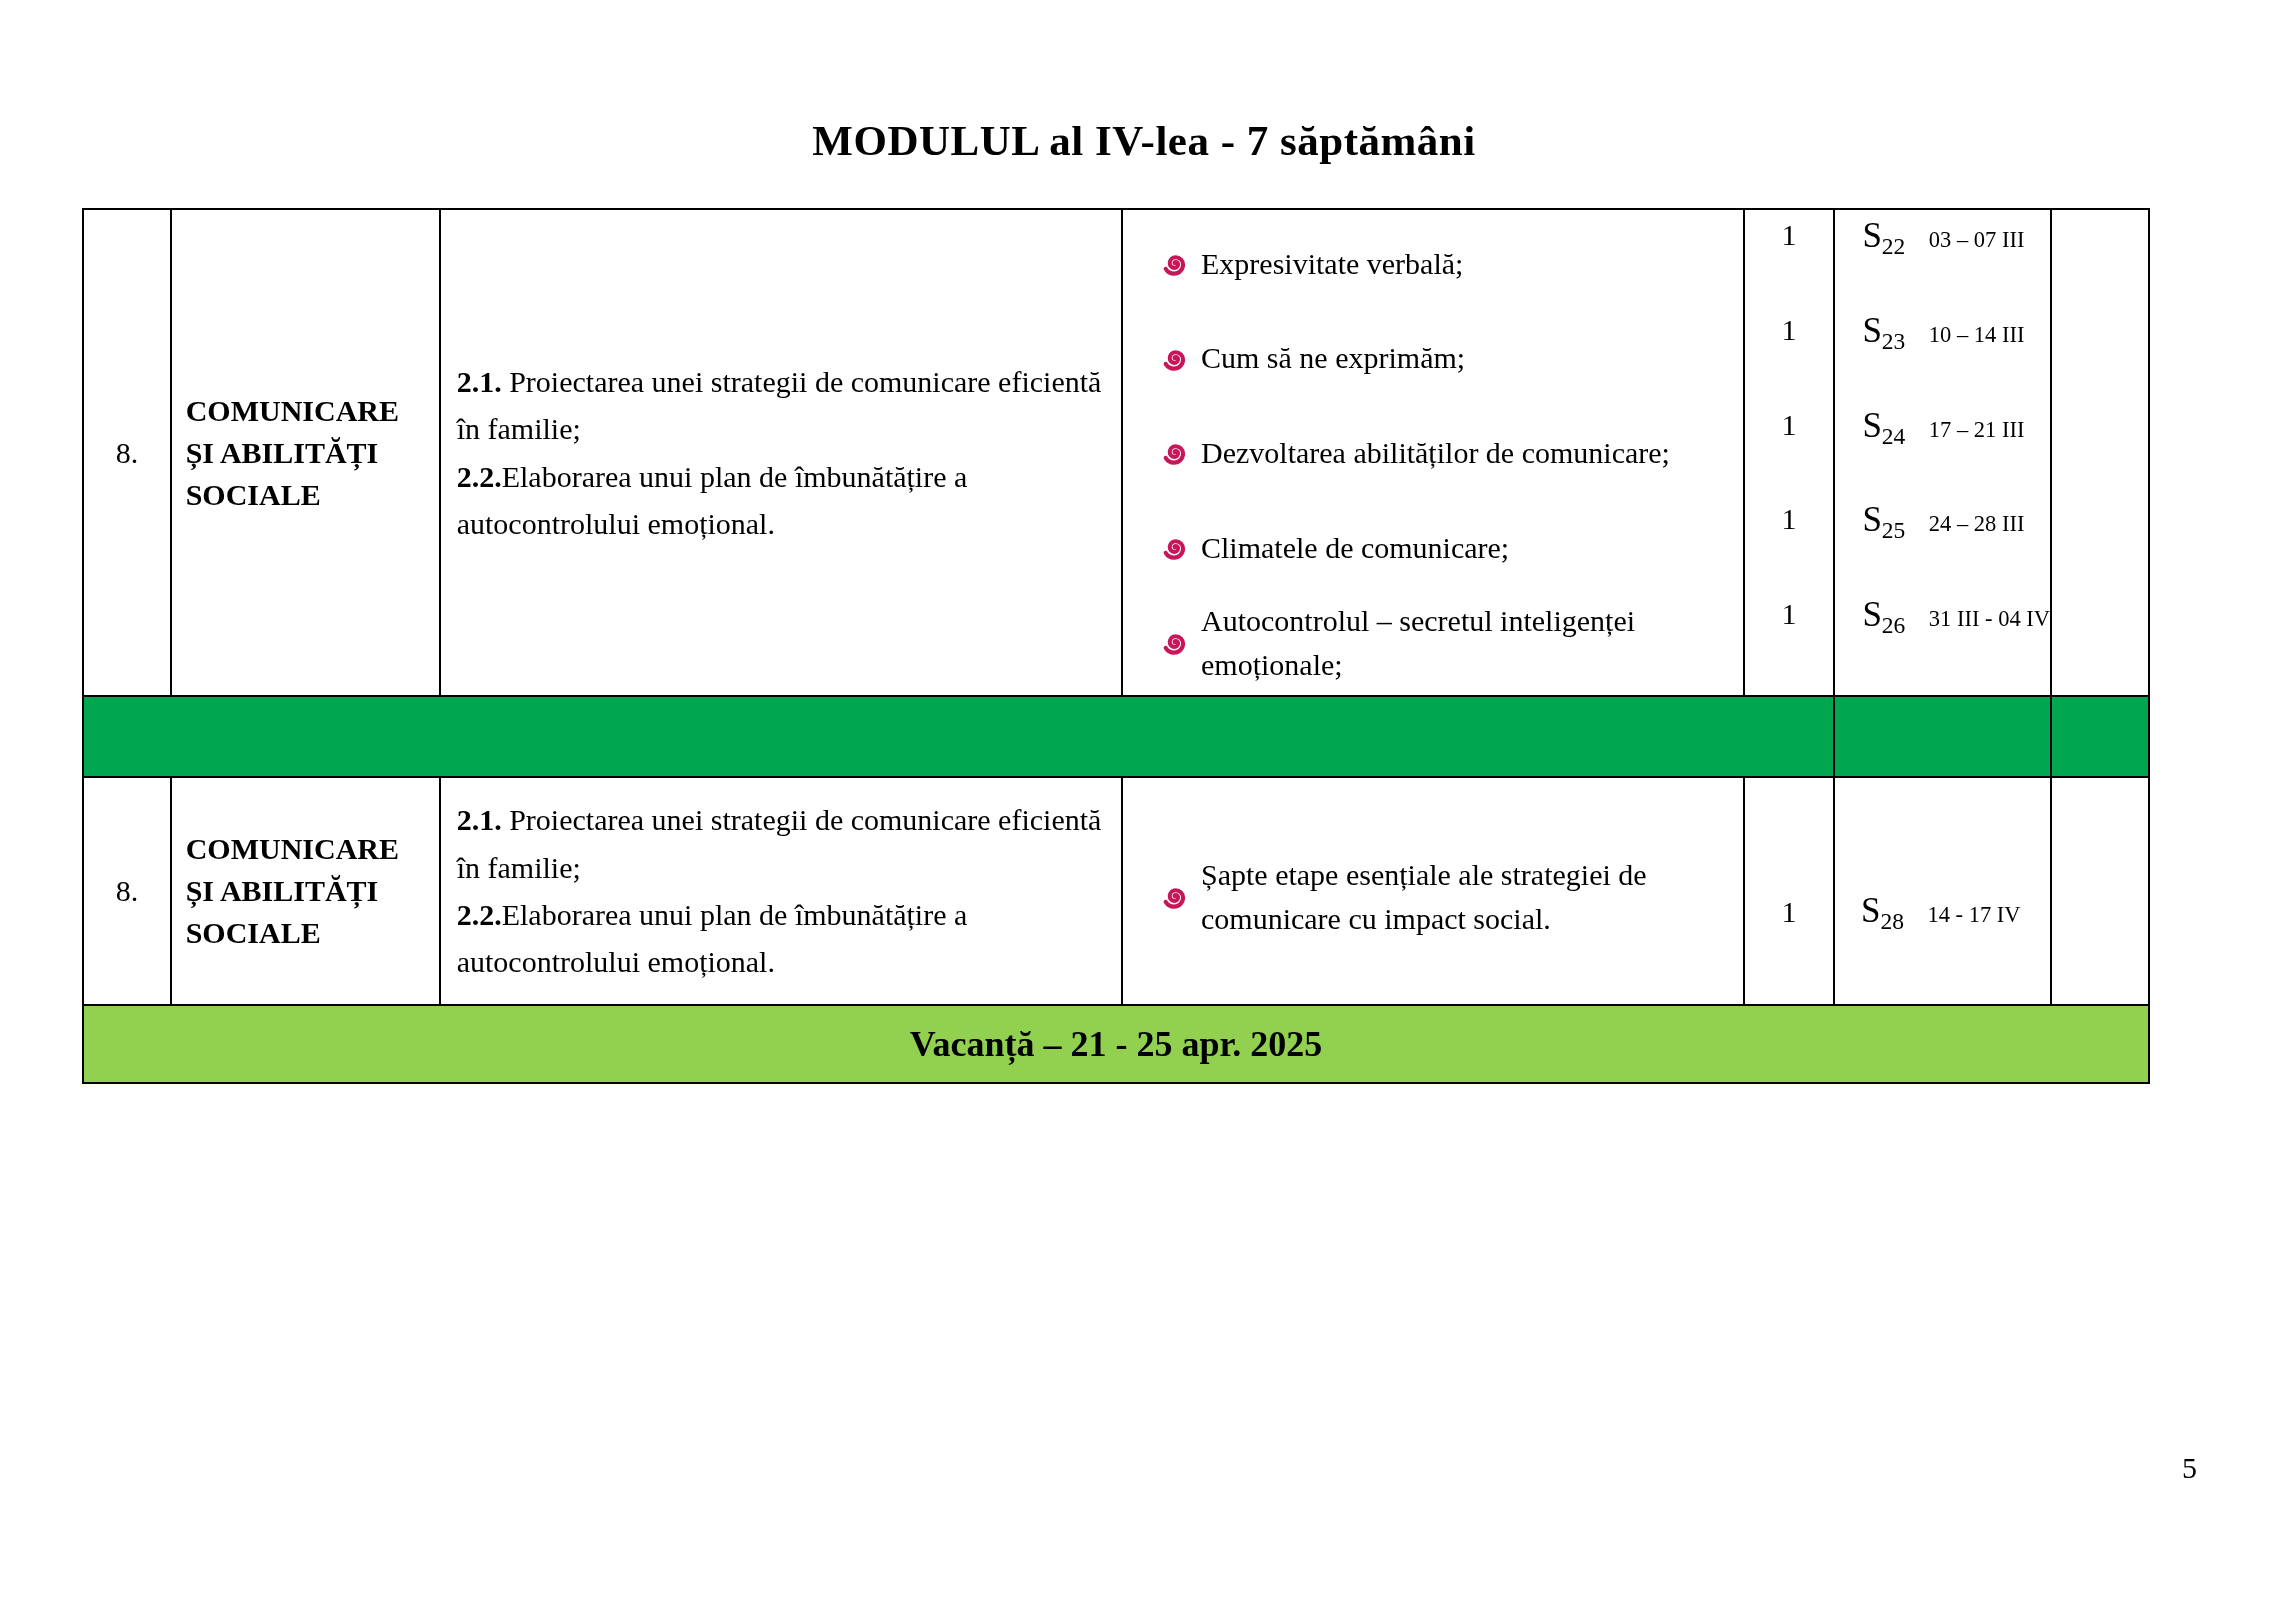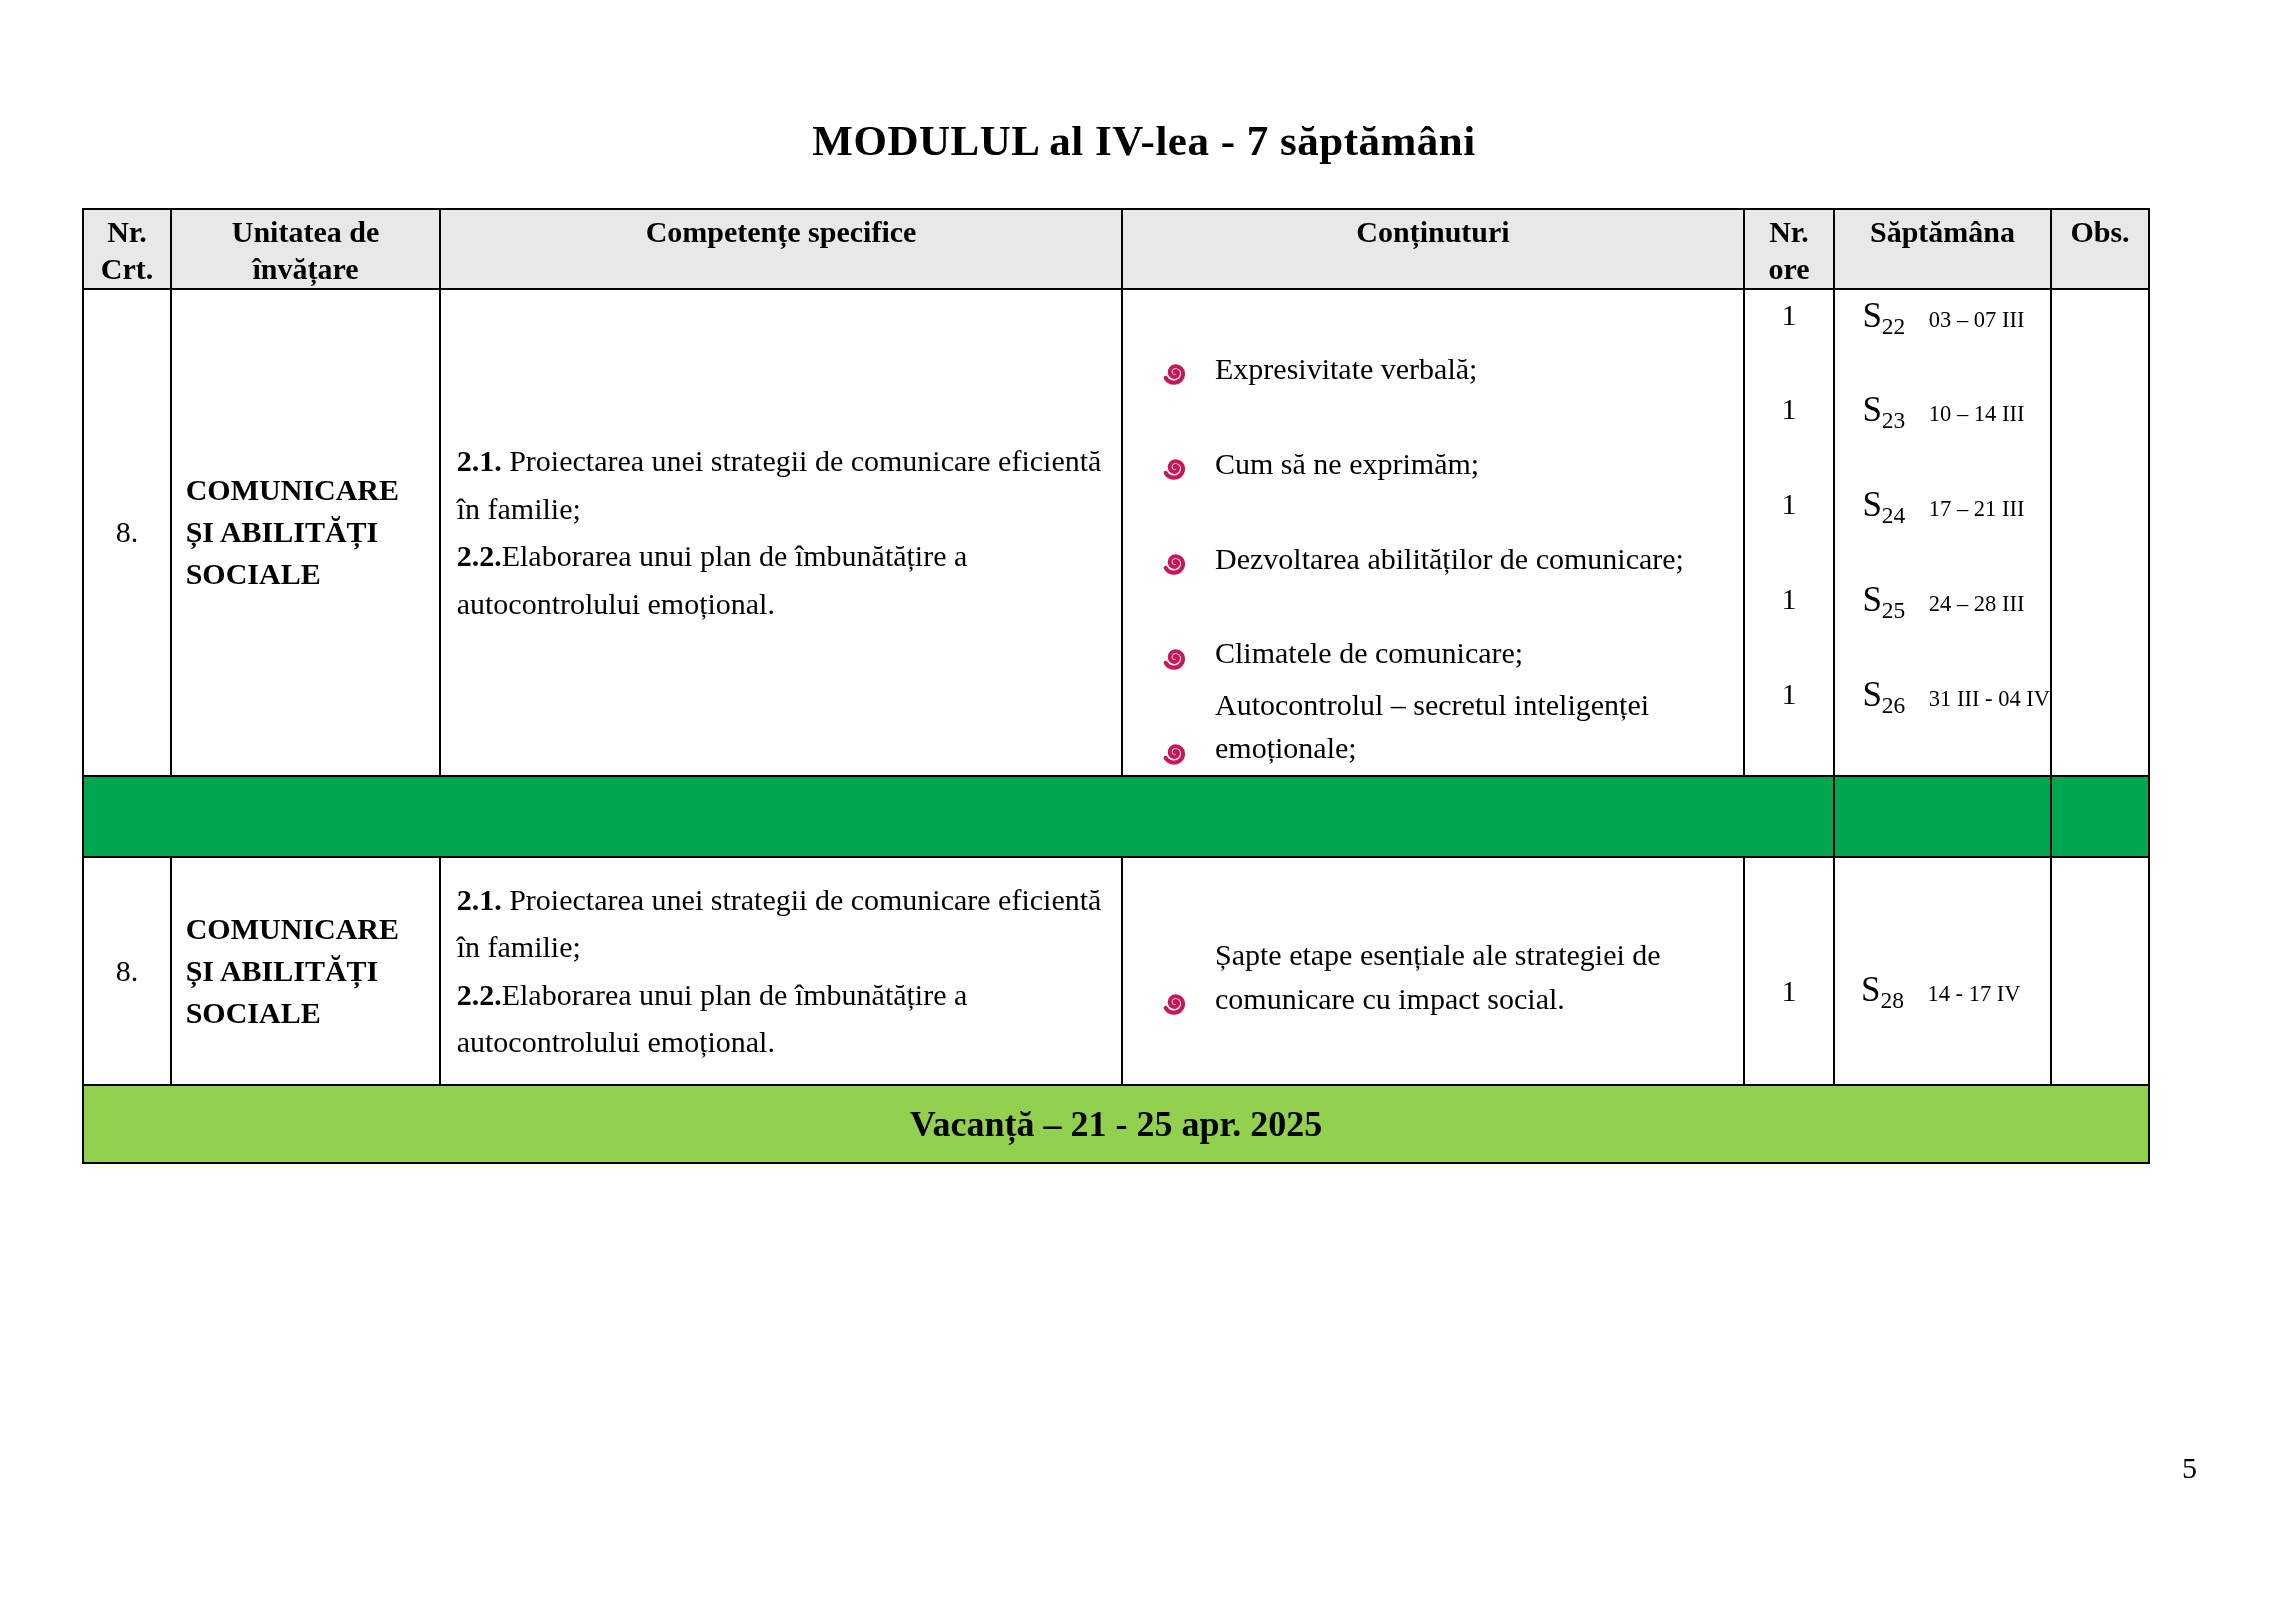--- a/index.html
+++ b/index.html
@@ -64,22 +64,22 @@
   .comp-label{font-weight:bold;}
 
   .stack5{
     height:480px;
     display:grid;
     grid-template-rows:repeat(5,1fr);
     padding-top:5.9px;
   }
   .cont-item{
     display:flex;
-    align-items:flex-end;
-    gap:26px;
+    align-items:center;
+    gap:12px;
     padding-left:37px;
     padding-right:14px;
     font-size:30px;
     line-height:1.45;
   }
   .cont-item .icon{
     flex:0 0 auto;
     width:29px;height:31px;
     margin-top:3.9px;
   }
@@ -127,38 +127,20 @@
     <col style="width:88px">
     <col style="width:269px">
     <col style="width:682px">
     <col style="width:622px">
     <col style="width:90px">
     <col style="width:217px">
     <col style="width:98px">
   </colgroup>
 
   <tbody>
-      <tr class="header-row">
-    <td>
-      <div>Nr.</div>
-      <div>Crt.</div>
-    </td>
-    <td>
-      <div>Unitatea de</div>
-      <div>învățare</div>
-    </td>
-    <td>Competențe specifice</td>
-    <td>Conținuturi</td>
-    <td>
-      <div>Nr.</div>
-      <div>ore</div>
-    </td>
-    <td>Săptămâna</td>
-    <td>Obs.</td>
-  </tr>
 
   <tr class="section-row-1">
     <td class="cell-nr">8.</td>
     <td class="cell-unit">COMUNICARE ȘI ABILITĂȚI SOCIALE</td>
     <td class="cell-comp">
       <div><span class="comp-label">2.1.</span><span> Proiectarea unei strategii de comunicare eficientă în familie;</span></div>
       <div><span class="comp-label">2.2.</span><span>Elaborarea unui plan de îmbunătățire a autocontrolului emoțional.</span></div>
     </td>
     <td style="vertical-align:top;">
       <div class="stack5">

